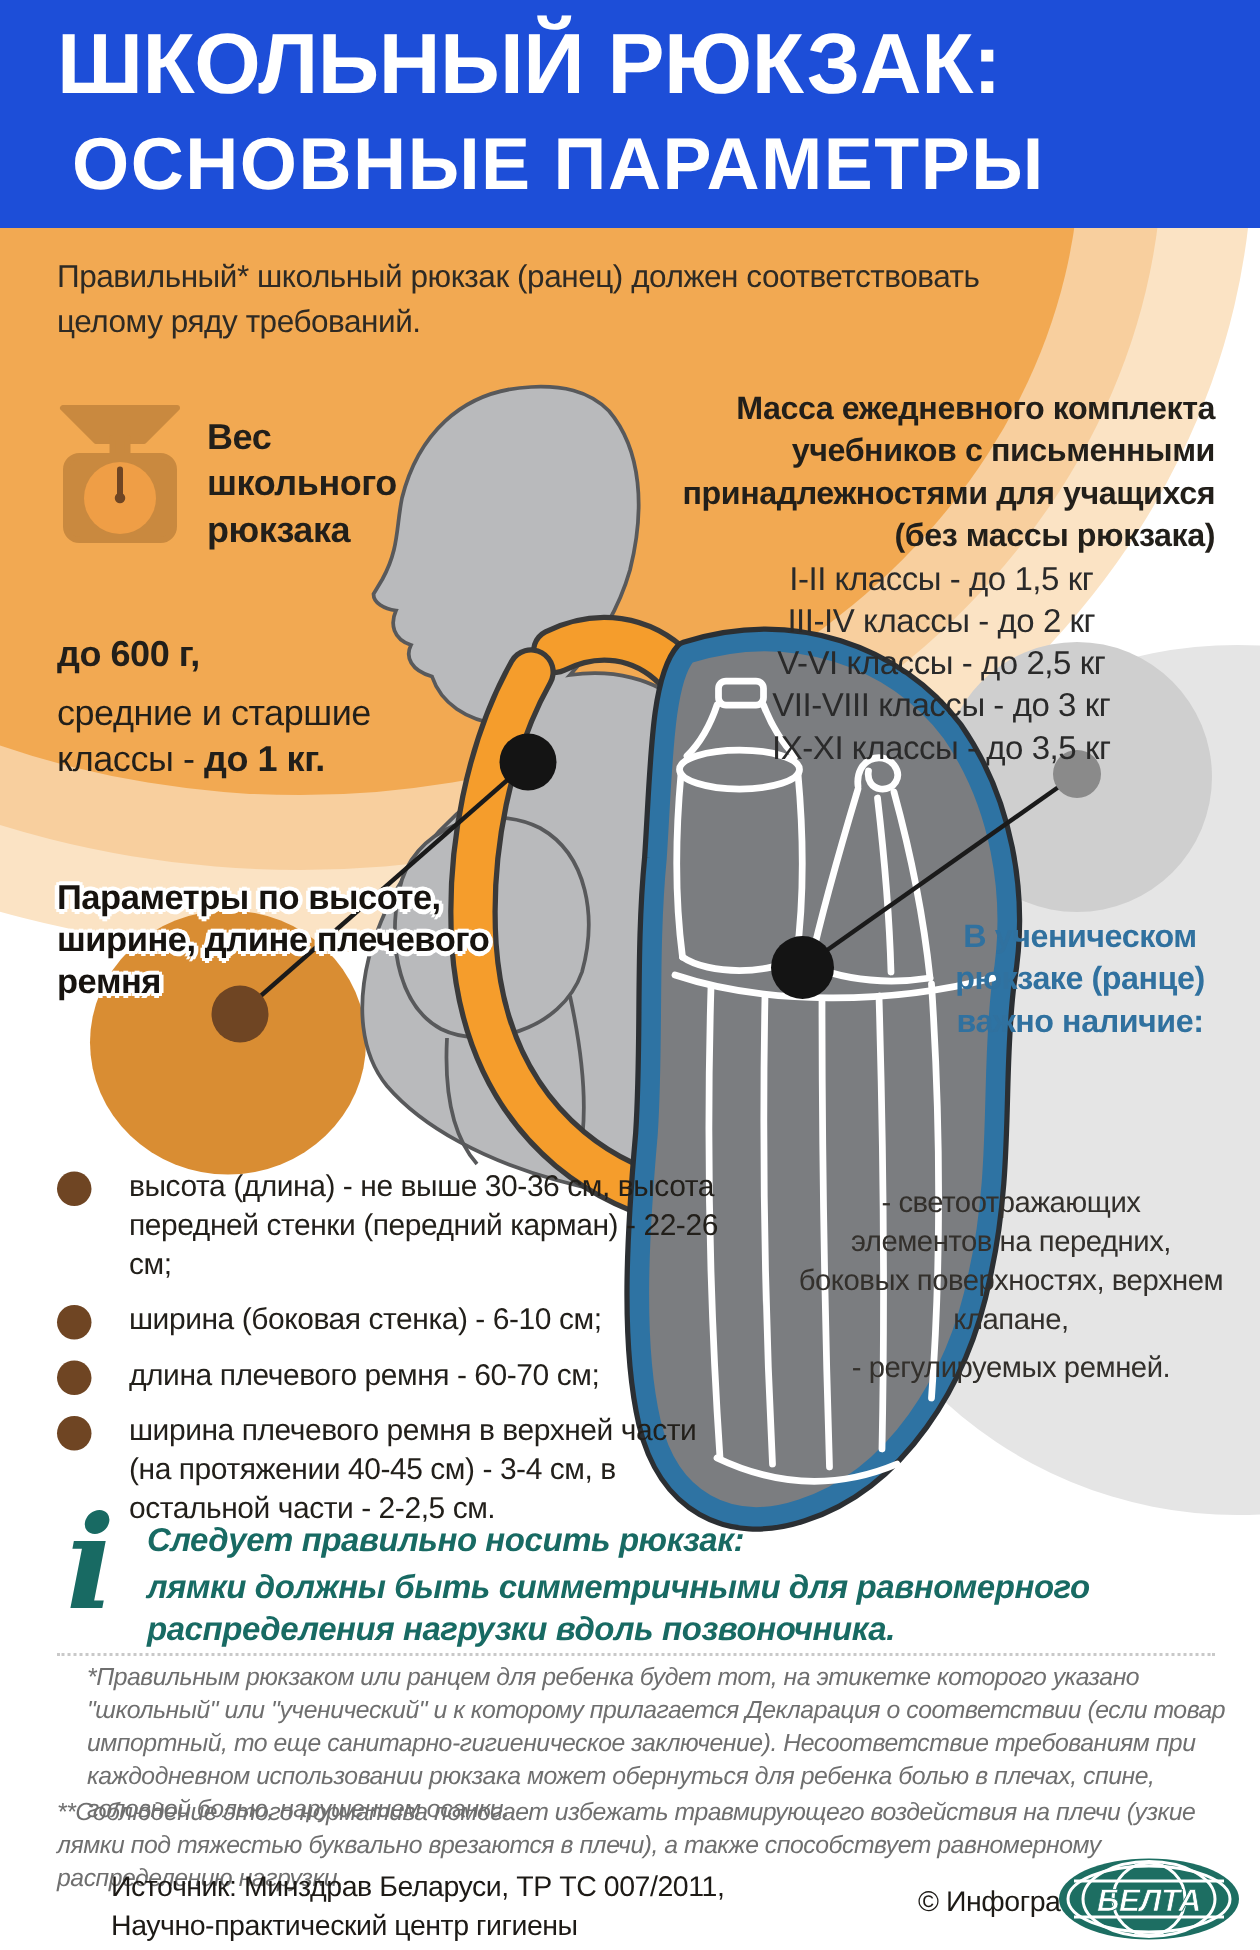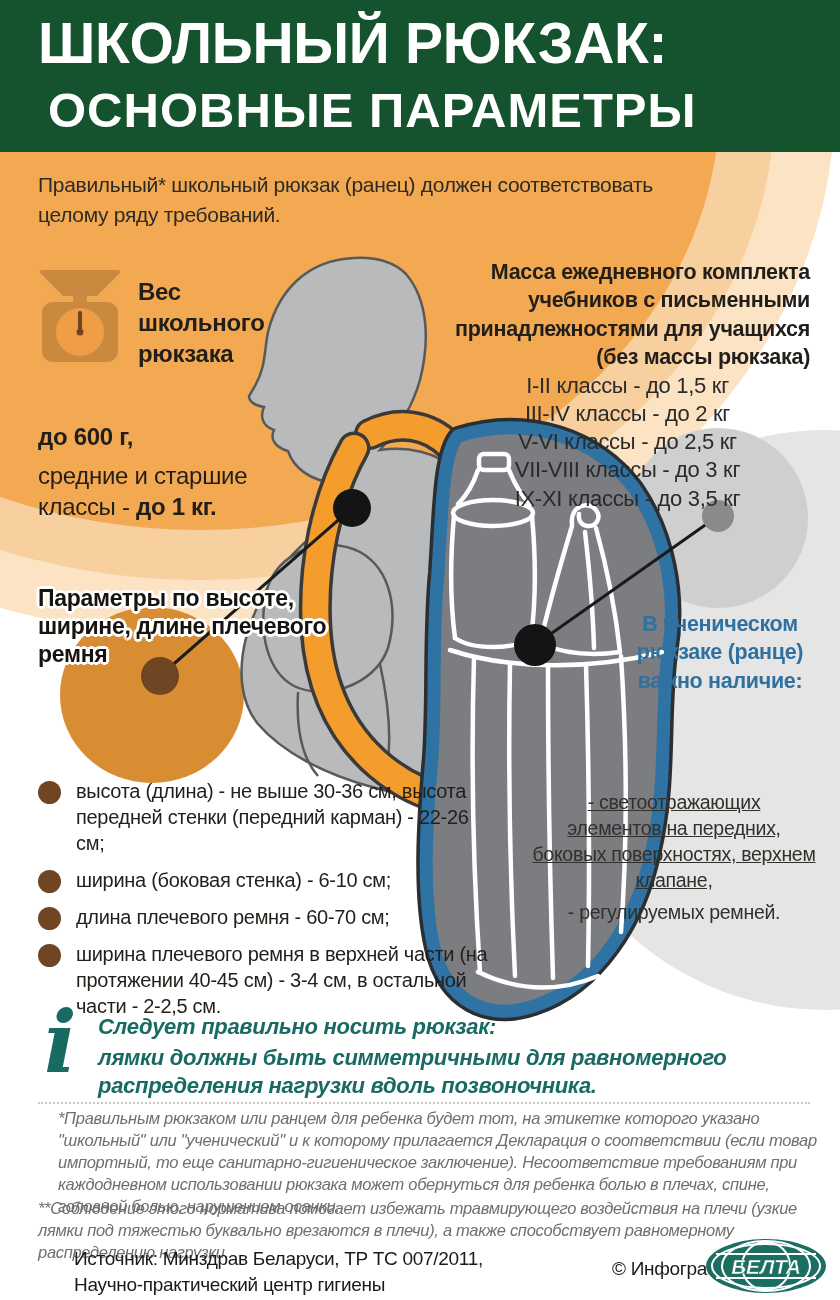--- a/index.html
+++ b/index.html
@@ -2,46 +2,46 @@
 <html><head>
 <meta charset="utf-8">
 <style>
   html,body{margin:0;padding:0;}
   .page{position:relative;width:840px;height:1300px;background:#ffffff;overflow:hidden;
         font-family:"Liberation Sans",sans-serif;letter-spacing:-0.3px;}
   .abs{position:absolute;}
   svg.bg{position:absolute;left:0;top:0;z-index:0;}
   .txt{position:absolute;z-index:2;}
   
-  .header{position:absolute;left:0;top:0;width:840px;height:152px;background:#14532d;z-index:3;}
+  .header{position:absolute;left:0;top:0;width:840px;height:152px;background:#1d4ed8;z-index:3;}
   .h1{position:absolute;left:38px;top:10px;font-size:57px;font-weight:bold;color:#ffffff;white-space:nowrap;}
   .h2{position:absolute;left:48px;top:82px;font-size:49px;font-weight:bold;color:#ffffff;letter-spacing:1px;white-space:nowrap;}
   
   .intro{left:38px;top:170px;width:690px;font-size:21px;line-height:1.45;color:#2e2a24;}
   
   .scale-wrap{left:34px;top:268px;z-index:2;}
   .weight-title{left:138px;top:276px;width:135px;font-size:24px;font-weight:bold;line-height:1.3;color:#221f1a;}
   .weight-p{left:38px;font-size:24px;line-height:1.3;color:#221f1a;}
   .weight-p1{top:390px;}
   .weight-p2{top:460px;width:228px;}
   
   .mass-title{left:445px;top:258px;width:365px;text-align:right;font-size:21.5px;font-weight:bold;line-height:1.32;color:#221f1a;}
   .mass-list{left:445px;top:372px;width:365px;text-align:center;font-size:22px;line-height:1.28;color:#2a2a2a;}
   
   .params-label{left:38px;top:584px;font-size:23px;font-weight:bold;line-height:1.22;color:#17130f;
     text-shadow:-3px 0 0 #fff,3px 0 0 #fff,0 -3px 0 #fff,0 3px 0 #fff,-2px -2px 0 #fff,2px -2px 0 #fff,-2px 2px 0 #fff,2px 2px 0 #fff;}
   .bullets{left:38px;top:778px;width:458px;margin:0;padding:0;list-style:none;}
-  .bullets li{display:flex;gap:15px;margin:0 0 11px 0;font-size:20px;line-height:1.3;color:#221f1a;}
+  .bullets li{display:flex;gap:25px;margin:0 0 11px 0;font-size:20px;line-height:1.3;color:#221f1a;}
   .bullets .dot{flex:none;width:23px;height:23px;border-radius:50%;background:#6f4523;margin-top:3px;}
   
   .features-title{left:612px;top:610px;width:216px;text-align:center;font-size:21.5px;font-weight:bold;line-height:1.32;color:#30719f;}
   .feat{position:absolute;z-index:2;text-align:center;font-size:19.5px;line-height:1.33;color:#33302c;}
   .feat span{display:block;}
   .feat0{left:558px;top:703px;width:272px;}
-  .feat1{left:518px;top:790px;width:312px;text-decoration:underline;}
+  .feat1{left:518px;top:790px;width:312px;}
   .feat2{left:518px;top:900px;width:312px;}
   
   .info-icon{left:44px;top:1000px;font-family:"DejaVu Serif",serif;font-style:italic;font-weight:bold;
              font-size:86px;line-height:1;color:#186a63;}
   .info-title{left:98px;top:1014px;font-size:22px;font-weight:bold;font-style:italic;color:#186a63;}
   .info-text{left:98px;top:1044px;width:700px;font-size:22px;font-weight:bold;font-style:italic;color:#186a63;line-height:1.26;}
   .divider{left:38px;top:1102px;width:772px;border-top:2px dotted #c9c9c9;height:0;}
   
   .fn{left:38px;width:780px;font-size:16.5px;font-style:italic;color:#6f6f6f;line-height:1.33;}
   .fn1{top:1108px;margin-left:20px;}

